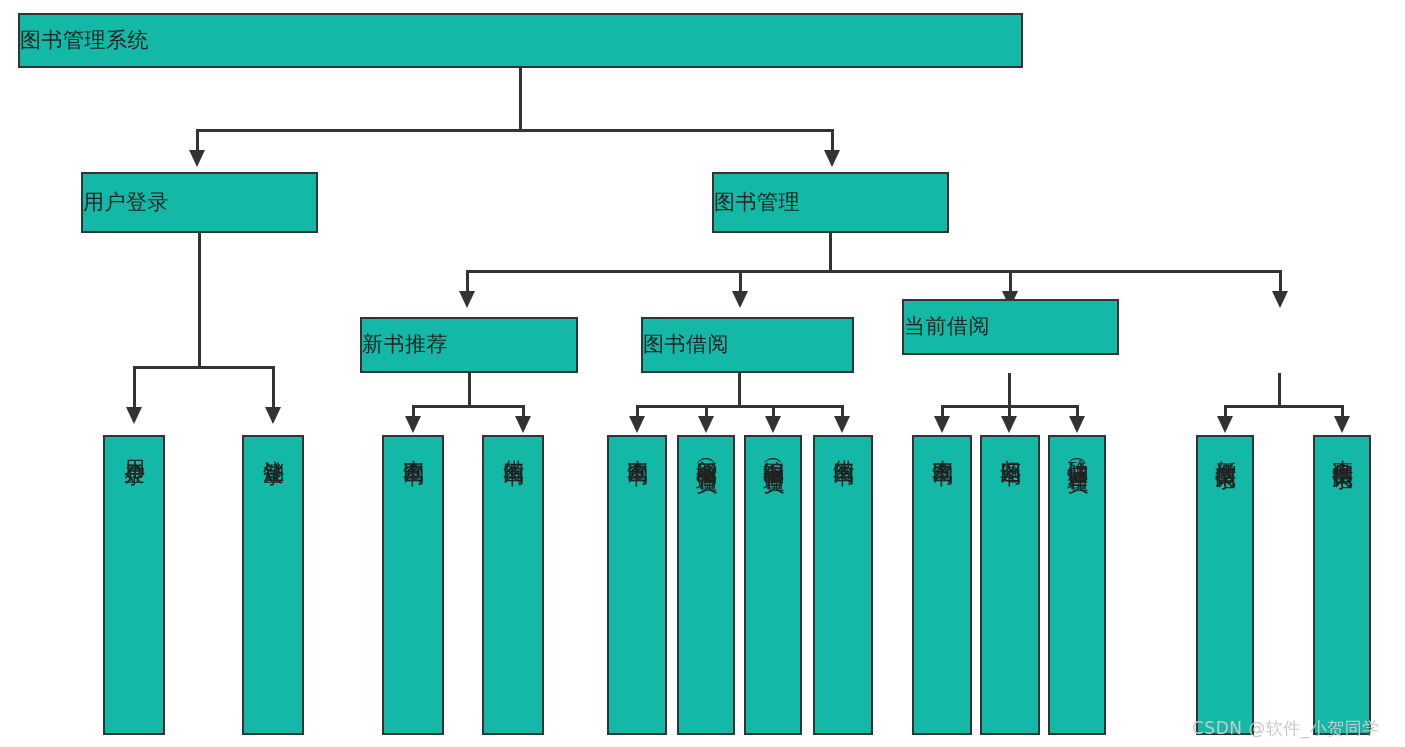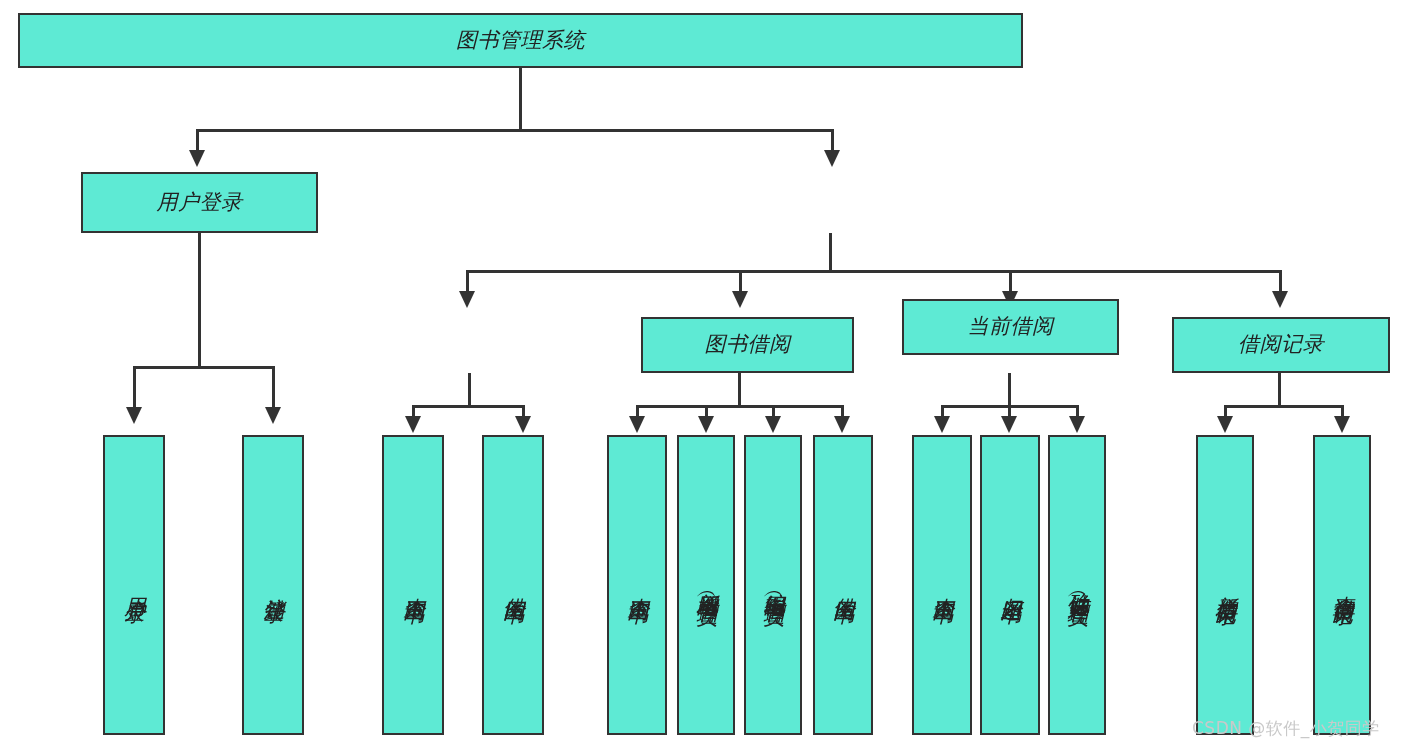--- a/index.html
+++ b/index.html
@@ -14,27 +14,25 @@
     position: relative;
     width: 1405px;
     height: 747px;
     background: #ffffff;
     overflow: hidden;
   }
   .node {
     position: absolute;
     box-sizing: border-box;
     border: 2.5px solid #333333;
-    background: #5eead4;
+    background: #14b8a6;
     display: flex;
     align-items: center;
-    justify-content: center;
     color: #222222;
     line-height: 1.12;
-    font-style: italic;
   }
   .node.horiz {
     font-size: 21px;
     letter-spacing: 0.5px;
   }
   .node.vert {
     font-size: 21px;
     writing-mode: vertical-rl;
     text-orientation: upright;
     letter-spacing: 2px;
@@ -83,48 +81,51 @@
 
   <div class="edge v" style="left:519px; top:68px; height:63px;"></div>
   <div class="edge h" style="left:196px; top:129px; width:637px;"></div>
   <div class="edge v" style="left:196px; top:129px; height:22px;"></div>
   <div class="edge v" style="left:831px; top:129px; height:22px;"></div>
   <div class="arrow" style="left:189px; top:150px;"></div>
   <div class="arrow" style="left:824px; top:150px;"></div>
 
   <div class="node horiz" style="left:81px; top:172px; width:237px; height:61px;">
     <span class="label">用户登录</span>
+  </div>
+  <div class="node horiz" style="left:712px; top:172px; width:237px; height:61px;">
+    <span class="label">图书管理</span>
   </div>
 
   <div class="edge v" style="left:198px; top:233px; height:135px;"></div>
   <div class="edge h" style="left:133px; top:366px; width:142px;"></div>
   <div class="edge v" style="left:133px; top:366px; height:42px;"></div>
   <div class="edge v" style="left:272px; top:366px; height:42px;"></div>
   <div class="arrow" style="left:126px; top:407px;"></div>
   <div class="arrow" style="left:265px; top:407px;"></div>
 
   <div class="edge v" style="left:829px; top:233px; height:40px;"></div>
   <div class="edge h" style="left:466px; top:270px; width:815px;"></div>
   <div class="edge v" style="left:466px; top:270px; height:22px;"></div>
   <div class="edge v" style="left:739px; top:270px; height:22px;"></div>
   <div class="edge v" style="left:1009px; top:270px; height:22px;"></div>
   <div class="edge v" style="left:1279px; top:270px; height:22px;"></div>
   <div class="arrow" style="left:459px; top:291px;"></div>
   <div class="arrow" style="left:732px; top:291px;"></div>
   <div class="arrow" style="left:1002px; top:291px;"></div>
   <div class="arrow" style="left:1272px; top:291px;"></div>
 
+  <div class="node horiz" style="left:360px; top:317px; width:218px; height:56px;">
+    <span class="label">新书推荐</span>
+  </div>
   <div class="node horiz" style="left:633px; top:317px; width:213px; height:56px;margin-left:8px;">
     <span class="label">图书借阅</span>
   </div>
   <div class="node horiz" style="left:902px; top:299px; width:217px; height:56px;">
     <span class="label">当前借阅</span>
-  </div>
-  <div class="node horiz" style="left:1172px; top:317px; width:218px; height:56px;">
-    <span class="label">借阅记录</span>
   </div>
 
   <div class="edge v" style="left:468px; top:373px; height:34px;"></div>
   <div class="edge h" style="left:412px; top:405px; width:113px;"></div>
   <div class="edge v" style="left:412px; top:405px; height:12px;"></div>
   <div class="edge v" style="left:522px; top:405px; height:12px;"></div>
   <div class="arrow" style="left:405px; top:416px;"></div>
   <div class="arrow" style="left:515px; top:416px;"></div>
 
   <div class="edge v" style="left:738px; top:373px; height:34px;"></div>

